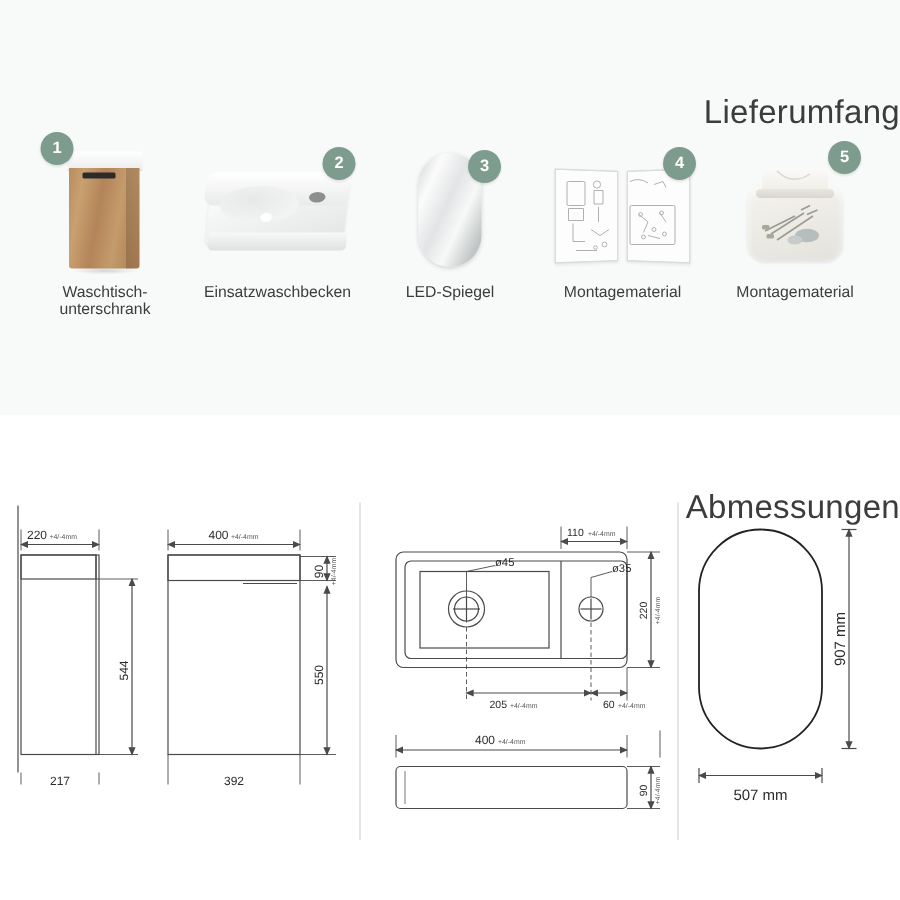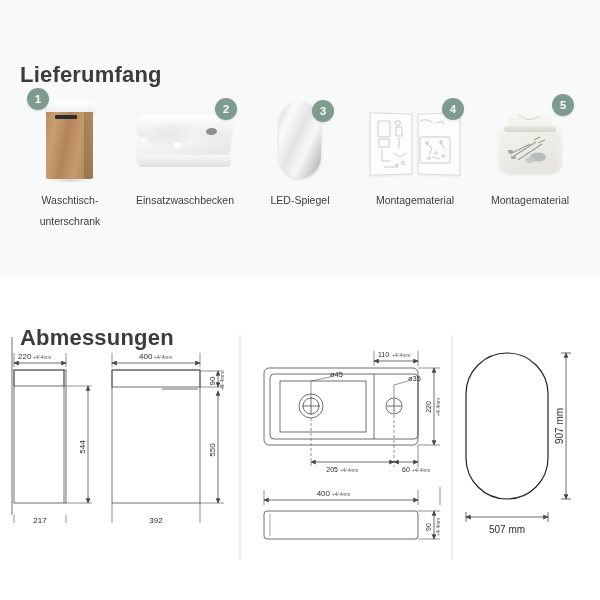--- a/index.html
+++ b/index.html
@@ -13,23 +13,23 @@
     overflow:hidden;
   }
   .page { position:relative; width:600px; height:600px; }
 
   
   .scope-section {
     position:absolute; left:0; top:0; width:600px; height:277px;
     background:#f8f9f9;
   }
   .section-title {
-    text-align:left;
+    text-align:right;
     font-size:22px;
-    font-weight:700;
+    font-weight:400;
     color:#3c3c3c;
     letter-spacing:.2px;
     padding-left:20px;
   }
   #scope-title { position:absolute; top:44px; left:0; width:600px; }
 
   .scope-items {
     position:absolute; top:88px; left:0; width:600px; height:150px;
     display:flex; align-items:flex-start; justify-content:space-between;
     padding:0 14px;
@@ -49,21 +49,21 @@
     width:22px; height:22px; border-radius:50%;
     background:#7d9c8d;
     color:#ffffff;
     font-size:11px; font-weight:700;
     display:flex; align-items:center; justify-content:center;
     z-index:6;
     box-shadow:0 1px 2px rgba(0,0,0,.12);
   }
   .item-label {
     font-size:10.5px;
-    line-height:21px;
+    line-height:11px;
     text-align:center;
     color:#3c3c3c;
     margin-top:4px;
     white-space:pre-line;
   }
 
   
   .cab { position:relative; width:48px; height:78px; margin-top:6px; }
   .cab-top {
     position:absolute; left:-1px; top:0; width:50px; height:13px;

